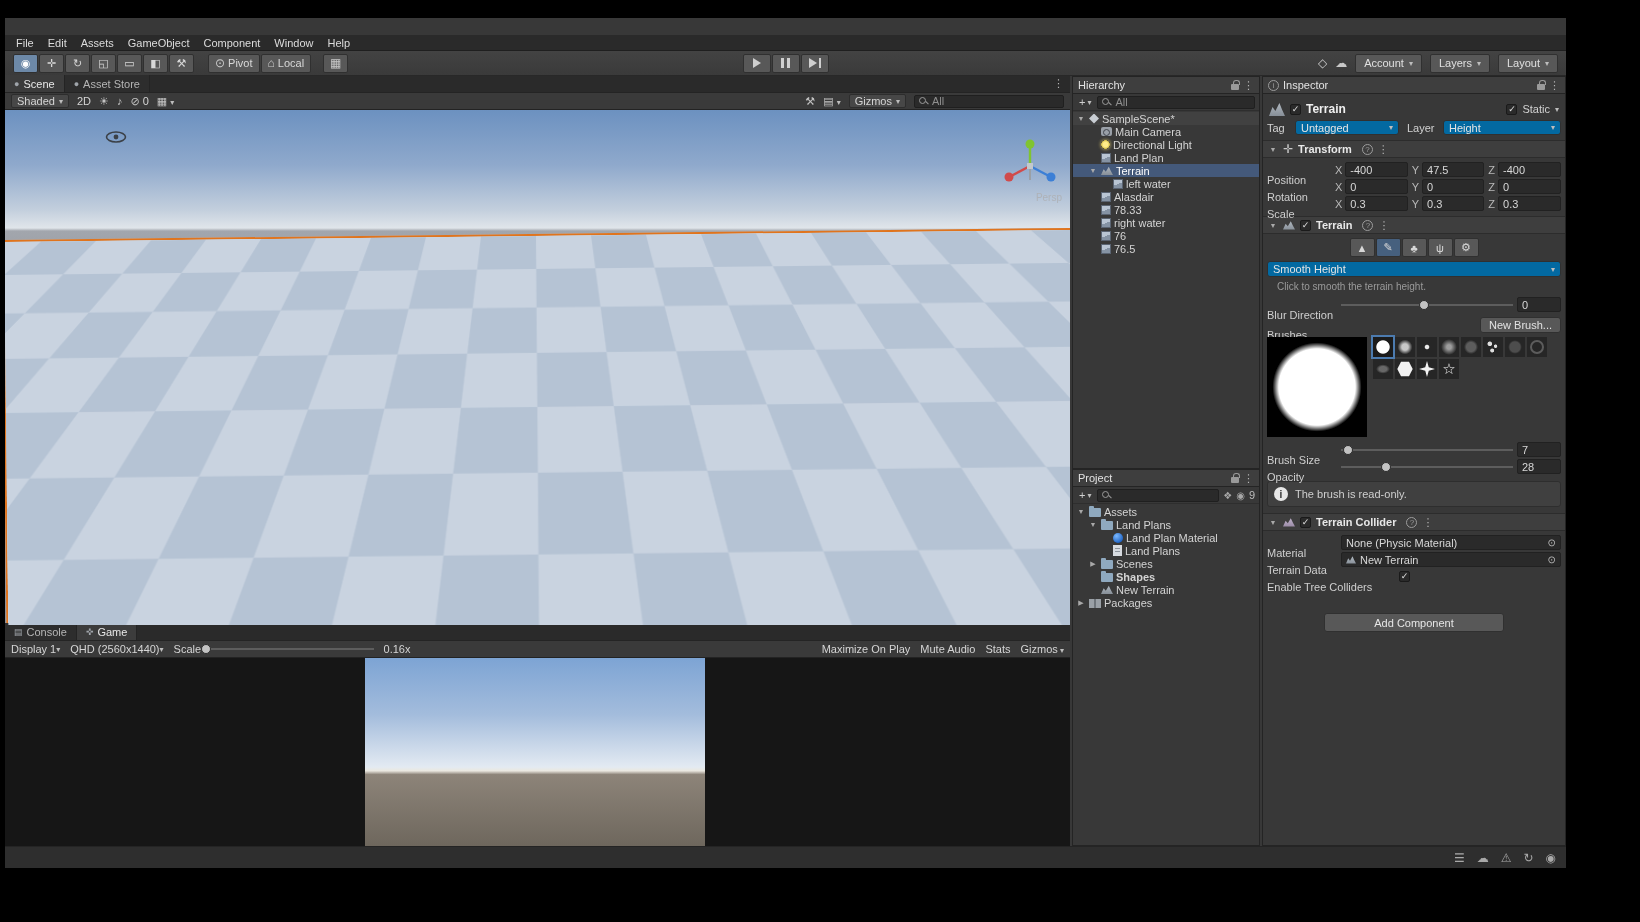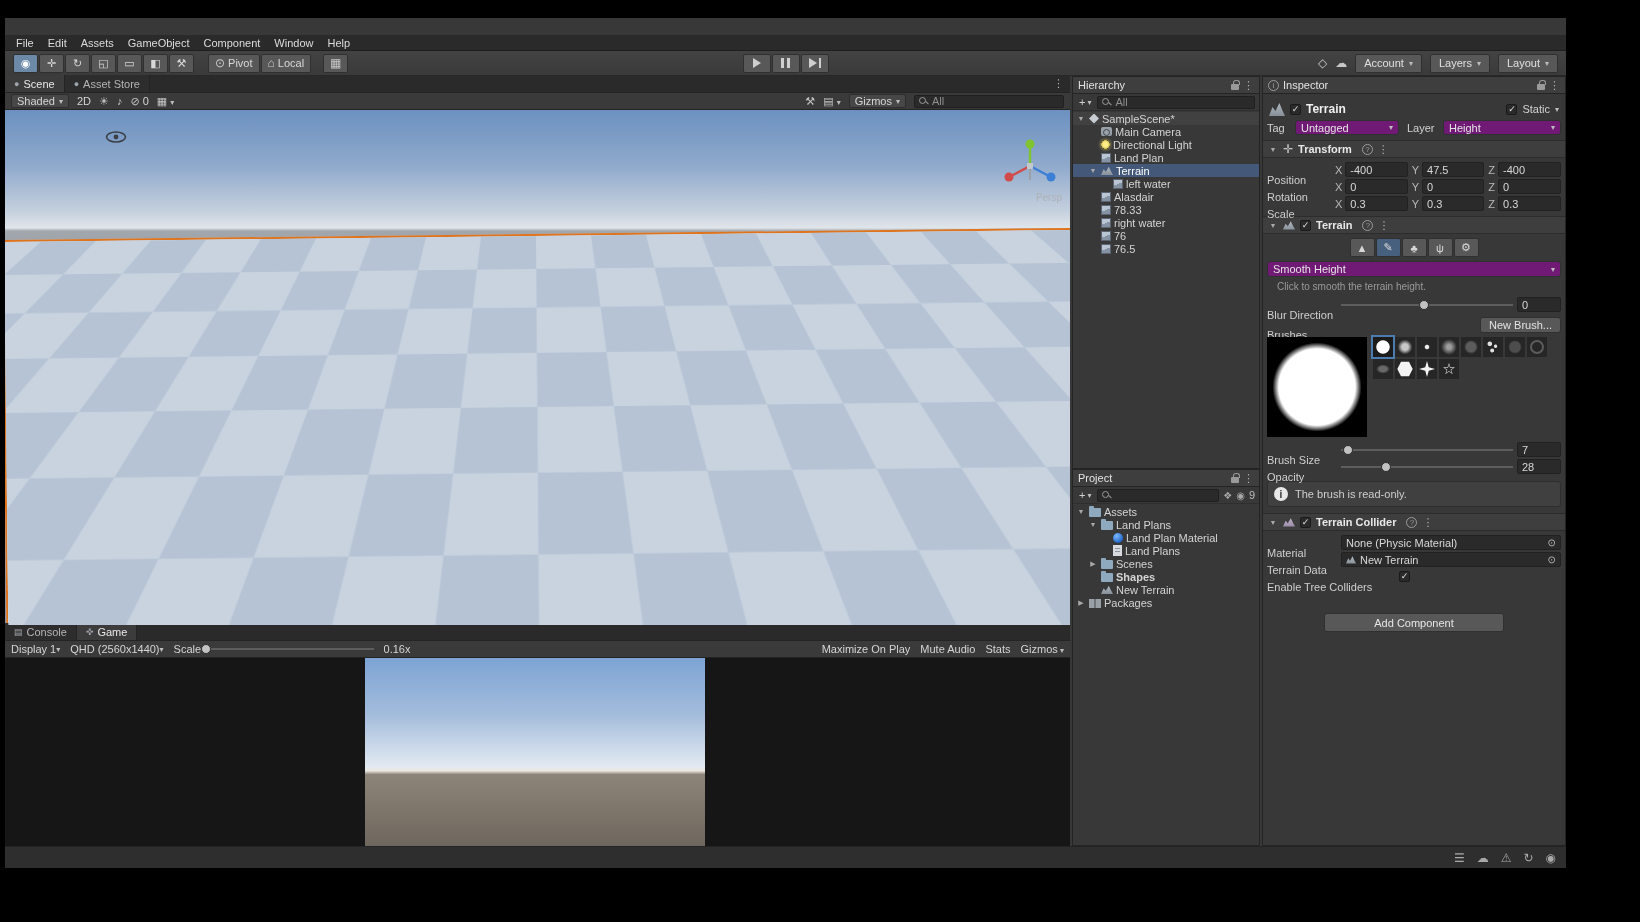--- a/index.html
+++ b/index.html
@@ -142,21 +142,21 @@
   .icon.package { width:12px; height:9px; background:#9aa0a6; margin-top:2px; }
   .icon.package::after { content:""; position:absolute; left:5px; top:0; width:2px; height:100%; background:#6e747a; }
 
   
   #inspector { left:1257px; top:58px; width:304px; height:770px; overflow:hidden; }
   .insp-body { padding:3px 4px 0 4px; }
   .insp-row { display:flex; align-items:center; height:17px; gap:4px; }
   .insp-label { width:70px; flex:none; color:#cfcfcf;margin-top:20px; }
   .cb { width:11px; height:11px; background:#2a2a2a; border:1px solid #1a1a1a; border-radius:2px; flex:none;
     display:flex; align-items:center; justify-content:center; font-size:9px; color:#e0e0e0; line-height:1; }
-  .dd-field { background:#701a75; border:1px solid #303030; border-radius:3px; height:15px;
+  .dd-field { background:#0369a1; border:1px solid #303030; border-radius:3px; height:15px;
     display:flex; align-items:center; padding:0 5px; gap:4px; color:#e4e4e4; }
   .num-field, .obj-field { background:#2a2a2a; border:1px solid #212121; border-radius:2px; height:15px;
     display:flex; align-items:center; padding:0 4px; color:#d8d8d8; flex:1; min-width:0; }
   .obj-field .picker { margin-left:auto; color:#b9b9b9; font-size:10px; }
   .axis-grp { display:flex; align-items:center; gap:3px; flex:1; min-width:0; }
   .axis-label { color:#b9b9b9; }
   .comp-header { display:flex; align-items:center; gap:5px; height:18px; background:#3e3e3e;
     border-top:1px solid #2c2c2c; border-bottom:1px solid #2c2c2c; padding:0 5px; margin:4px -4px 3px -4px; }
   .comp-title { font-weight:bold; color:#e8e8e8; }
   .help-circle { width:11px; height:11px; border:1px solid #9c9c9c; border-radius:50%; color:#9c9c9c;

